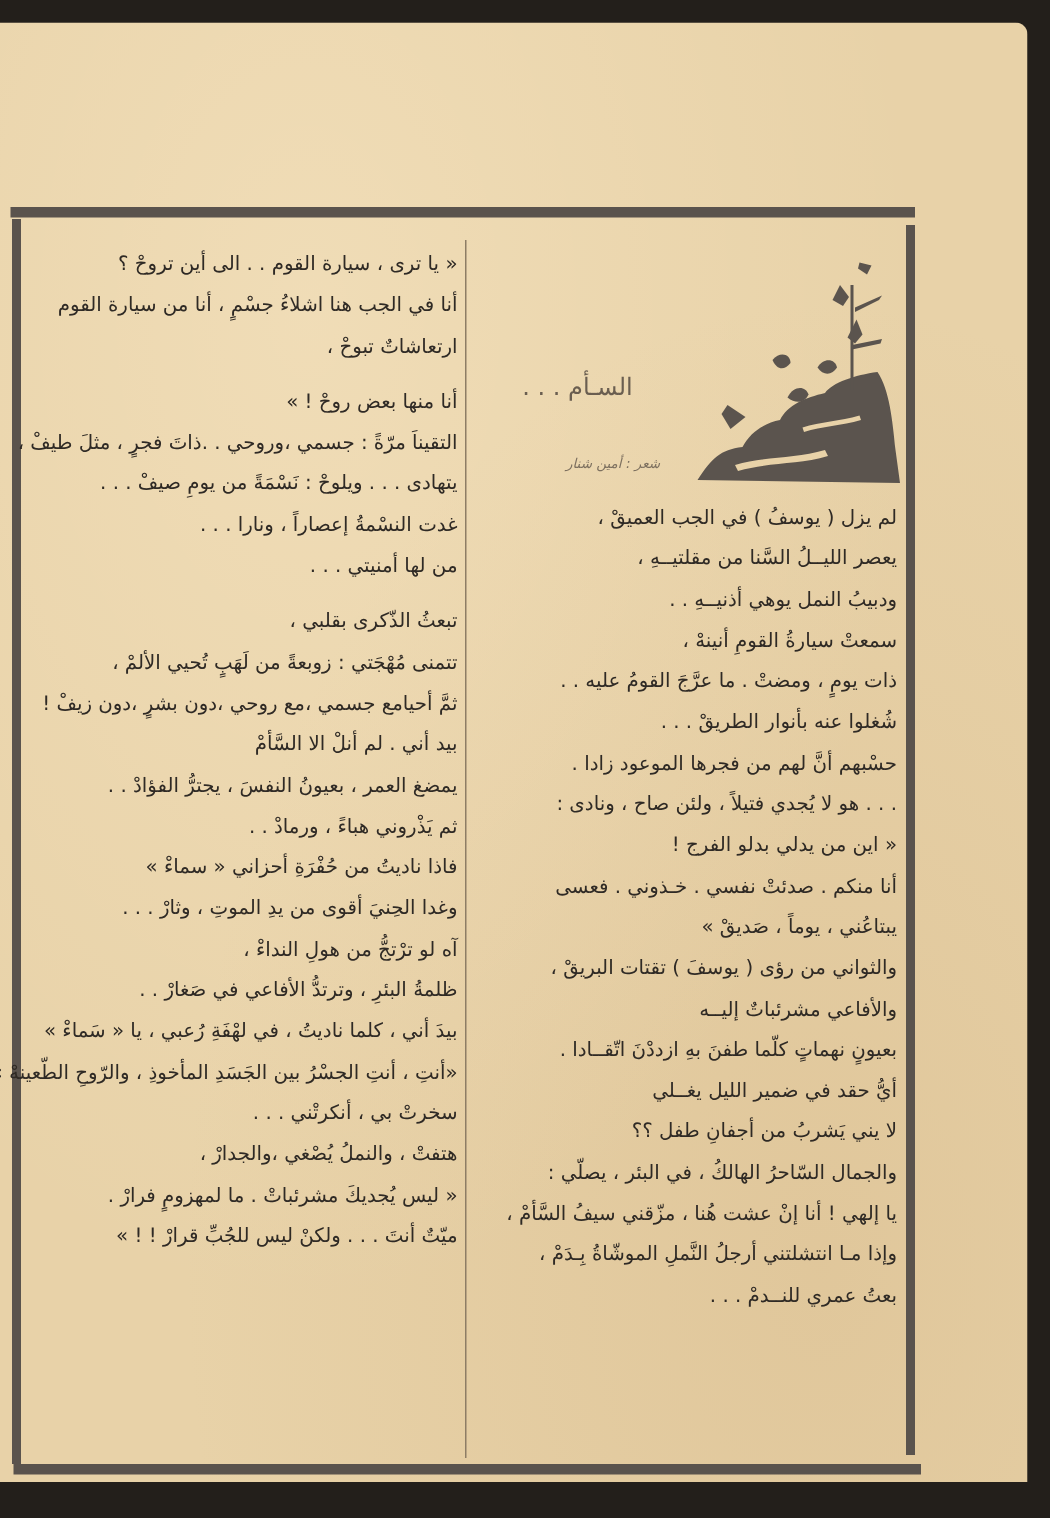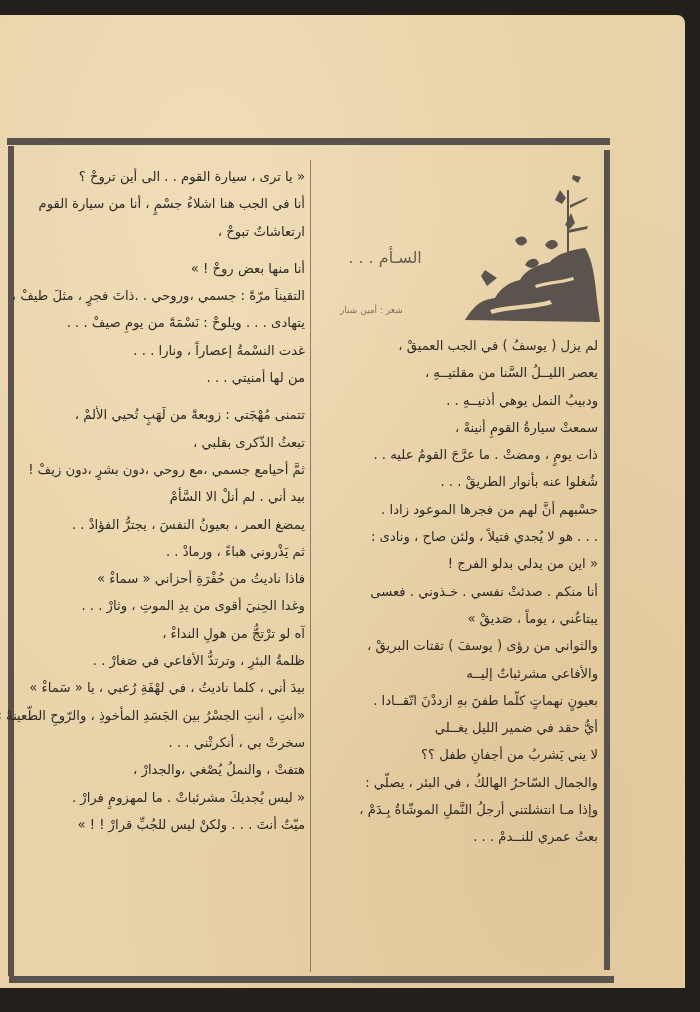--- a/index.html
+++ b/index.html
@@ -30,22 +30,22 @@
   .col .line { display:block; white-space:nowrap; }
   .col-right { left:318px; top:317px; width:280px; }
   .col-left { left:18px; top:148px; width:287px; }
   .col-left .gap { height:10px; display:block; }
 
   .title {
     position:absolute; left:330px; top:233px; width:110px; direction:rtl; text-align:center;
     font-size:16px; color:#6a5e50; letter-spacing:1px; font-family:"DejaVu Sans", sans-serif;
   }
   .byline {
-    position:absolute; left:340px; top:290px; width:100px; direction:rtl; text-align:left;
-    font-size:9px; color:#7d705f; font-family:"DejaVu Sans", sans-serif;
+    position:absolute; left:340px; top:290px; width:100px; direction:rtl; text-align:right;
+    font-size:9px; color:#7d705f; font-family:"DejaVu Sans", sans-serif;font-style:italic;
   }
   .illus { position:absolute; left:455px; top:155px; width:150px; height:160px; }
 </style>
 </head>
 <body>
 
 <div class="page">
   <div class="ft"></div>
   <div class="fl"></div>
   <div class="fr"></div>
@@ -88,37 +88,38 @@
     <span class="line">. . . هو لا يُجدي فتيلاً ، ولئن صاح ، ونادى :</span>
     <span class="line">« اين من يدلي بدلو الفرج !</span>
     <span class="line">أنا منكم . صدئتْ نفسي . خـذوني . فعسى</span>
     <span class="line">يبتاعُني ، يوماً ، صَديقْ »</span>
     <span class="line">والثواني من رؤى ( يوسفَ ) تقتات البريقْ ،</span>
     <span class="line">والأفاعي مشرئباتٌ إليــه</span>
     <span class="line">بعيونٍ نهماتٍ كلّما طفنَ بهِ ازددْنَ اتّقــادا .</span>
     <span class="line">أيُّ حقد في ضمير الليل يغــلي</span>
     <span class="line">لا يني يَشربُ من أجفانِ طفل ؟؟</span>
     <span class="line">والجمال السّاحرُ الهالكُ ، في البئر ، يصلّي :</span>
+    <span class="line">يا إلهي ! أنا إنْ عشت هُنا ، مزّقني سيفُ السَّأمْ ،</span>
     <span class="line">وإذا مـا انتشلتني أرجلُ النَّملِ الموشّاةُ بِـدَمْ ،</span>
     <span class="line">بعتُ عمري للنــدمْ . . .</span>
   </div>
 
   <div class="col col-left">
     <span class="line">« يا ترى ، سيارة القوم . . الى أين تروحْ ؟</span>
     <span class="line">أنا في الجب هنا اشلاءُ جسْمٍ ، أنا من سيارة القوم</span>
     <span class="line">ارتعاشاتٌ تبوحْ ،</span>
     <span class="gap"></span>
     <span class="line">أنا منها بعض روحْ ! »</span>
     <span class="line">التقيناَ مرّةً : جسمي ،وروحي . .ذاتَ فجرٍ ، مثلَ طيفْ ،</span>
     <span class="line">يتهادى . . . ويلوحْ : نَسْمَةً من يومِ صيفْ . . .</span>
     <span class="line">غدت النسْمةُ إعصاراً ، ونارا . . .</span>
     <span class="line">من لها أمنيتي . . .</span>
     <span class="gap"></span>
+    <span class="line">تبعثُ الذّكرى بقلبي ،</span>
     <span class="line">تتمنى مُهْجَتي : زوبعةً من لَهَبٍ تُحيي الألمْ ،</span>
-    <span class="line">تبعثُ الذّكرى بقلبي ،</span>
     <span class="line">ثمَّ أحيامع جسمي ،مع روحي ،دون بشرٍ ،دون زيفْ !</span>
     <span class="line">بيد أني . لم أنلْ الا السَّأمْ</span>
     <span class="line">يمضغ العمر ، بعيونُ النفسَ ، يجترُّ الفؤادْ . .</span>
     <span class="line">ثم يَذْروني هباءً ، ورمادْ . .</span>
     <span class="line">فاذا ناديتُ من حُفْرَةِ أحزاني « سماءْ »</span>
     <span class="line">وغدا الحِنيَ أقوى من يدِ الموتِ ، وثارْ . . .</span>
     <span class="line">آه لو ترْتجُّ من هولِ النداءْ ،</span>
     <span class="line">ظلمةُ البئرِ ، وترتدُّ الأفاعي في صَغارْ . .</span>
     <span class="line">بيدَ أني ، كلما ناديتُ ، في لهْفَةِ رُعبي ، يا « سَماءْ »</span>
     <span class="line">«أنتِ ، أنتِ الجسْرُ بين الجَسَدِ المأخوذِ ، والرّوحِ الطّعينهْ »</span>

